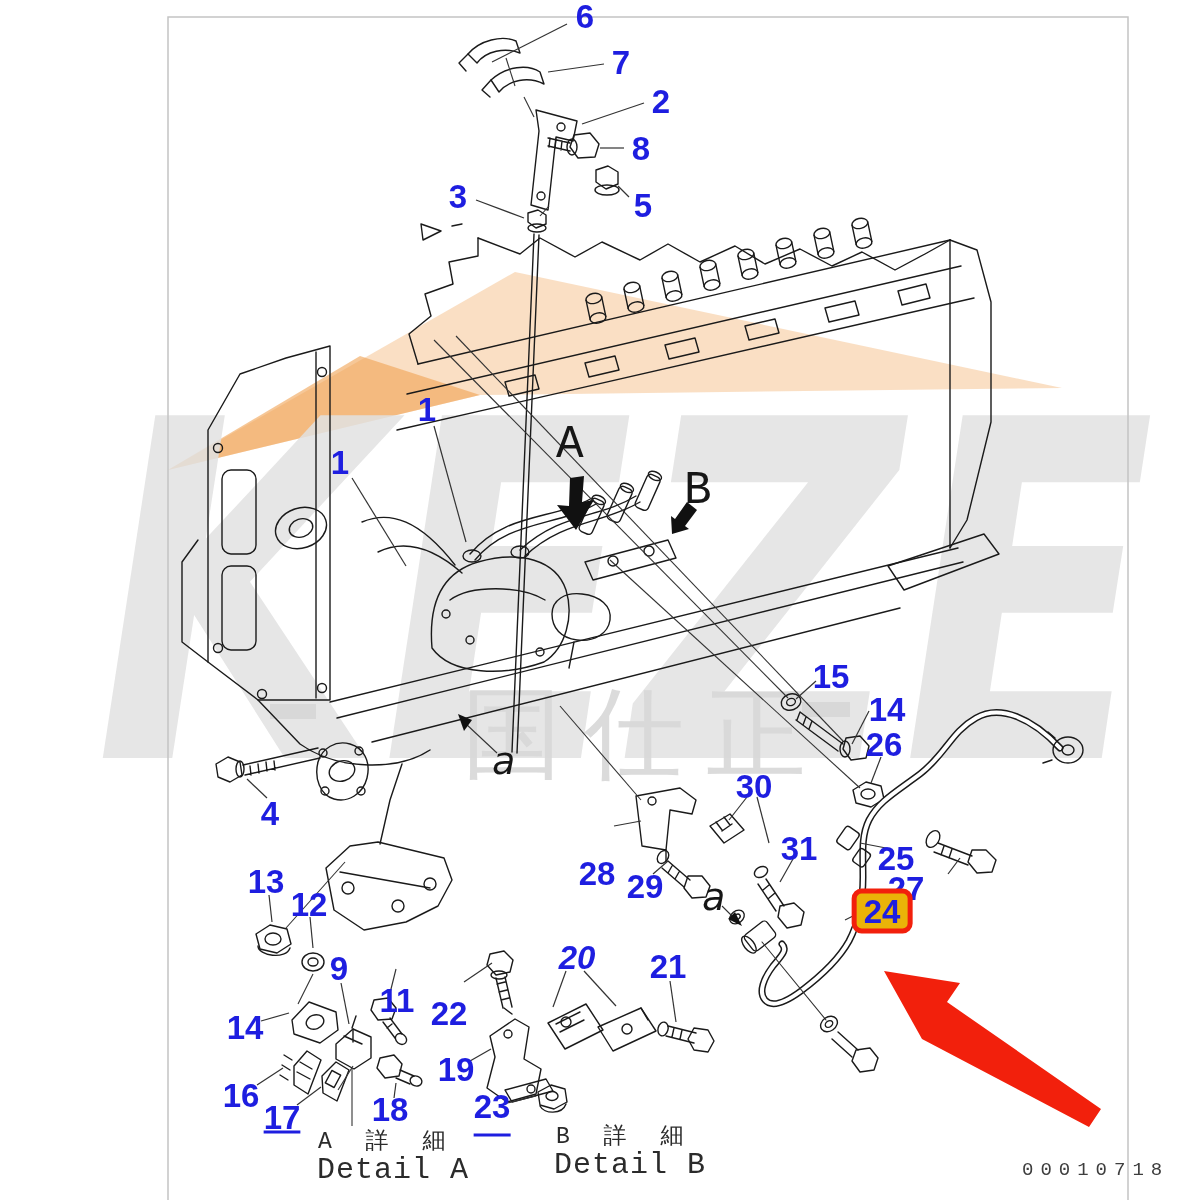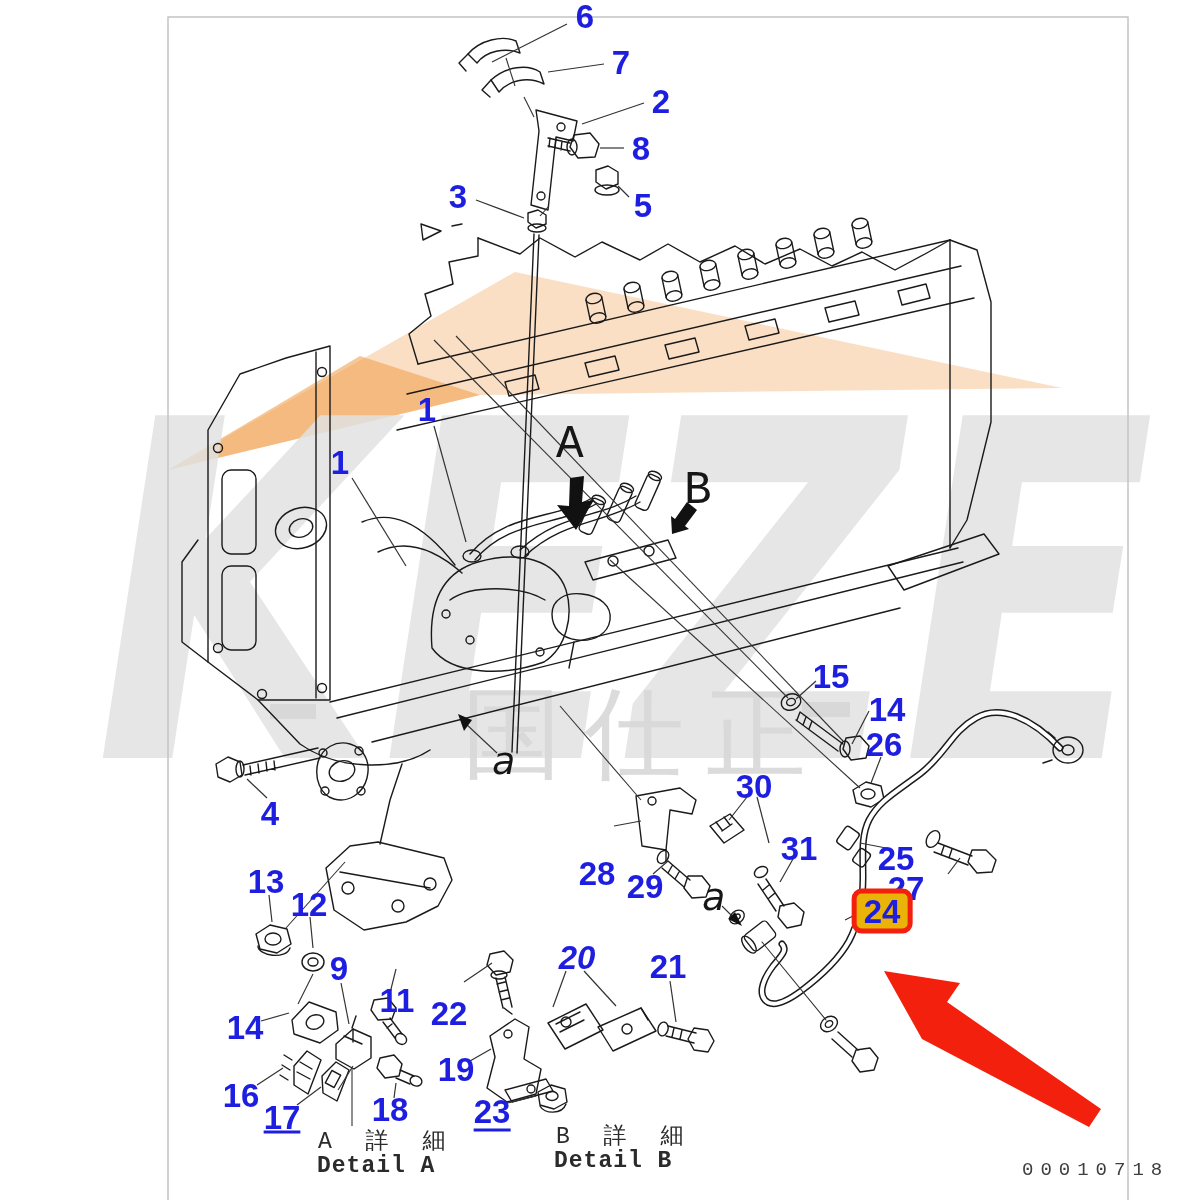--- a/index.html
+++ b/index.html
@@ -16,25 +16,25 @@
   #art{position:absolute;left:0;top:0;}
   .ink{stroke:var(--ink);fill:none;stroke-width:1.4;stroke-linejoin:round;stroke-linecap:round;}
   .inkthin{stroke:var(--leader);fill:none;stroke-width:1.1;}
   .solid{fill:#111;stroke:none;}
   #leaders polyline{stroke:var(--leader);fill:none;stroke-width:1.2;}
   .pipeO{stroke:var(--ink);fill:none;stroke-width:7;stroke-linecap:round;}
   .pipeI{stroke:#ffffff;fill:none;stroke-width:4;stroke-linecap:round;}
   .callout{position:absolute;transform:translate(-50%,-50%);color:var(--blue);
            font-size:33px;font-weight:bold;line-height:1;white-space:nowrap;z-index:6;}
   .callout.hl{border:5px solid var(--red);border-radius:10px;padding:1px 7px;background:#eab308;}
-  .callout.u{border-bottom:3px solid var(--blue);padding-bottom:1px;}
+  .callout.u{border-bottom:3px solid var(--blue);padding-bottom:11px;}
   .cad{position:absolute;font-family:"Liberation Mono",monospace;color:#2b2b2b;
        white-space:pre;line-height:1;z-index:5;}
   .jp{font-size:23px;letter-spacing:10px;}
-  .en{font-size:23px;letter-spacing:1px;font-weight:bold;}
+  .en{font-size:30px;letter-spacing:1px;}
   .bigletter{font-size:46px;color:#161616;}
   .aletter{font-family:"DejaVu Sans",sans-serif;font-style:italic;font-size:38px;color:#161616;}
   #docnum{font-size:19px;letter-spacing:7px;color:#3e3e3e;}
 </style>
 </head>
 <body>
 
 <div id="stage">
 
 <svg id="art" width="1200" height="1200" viewBox="0 0 1200 1200">

